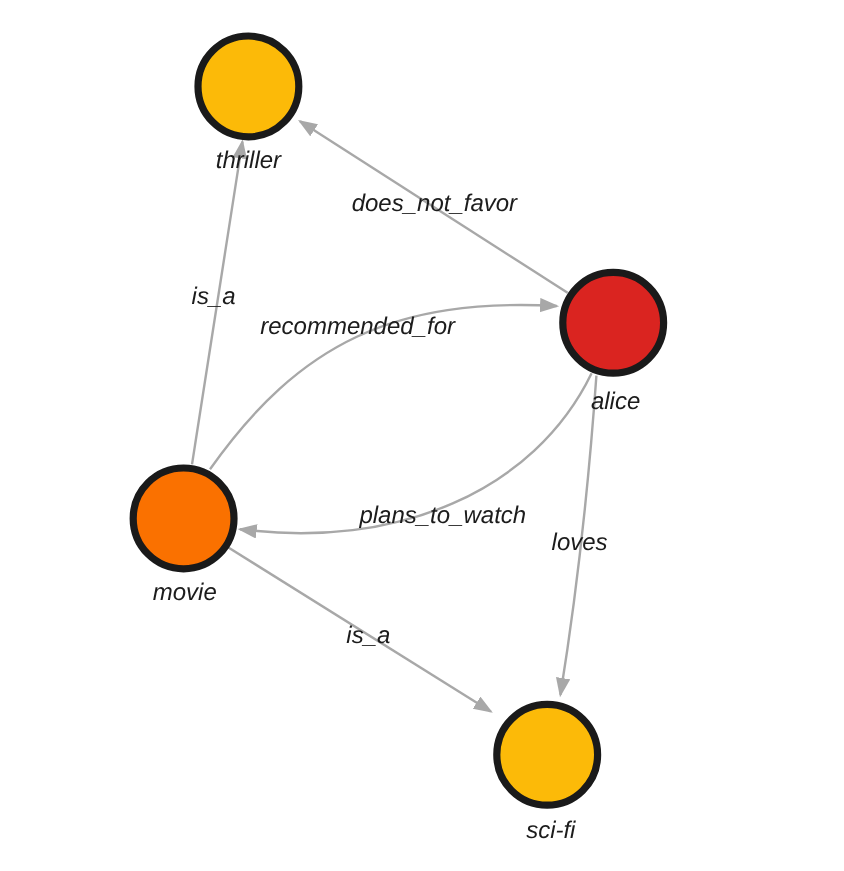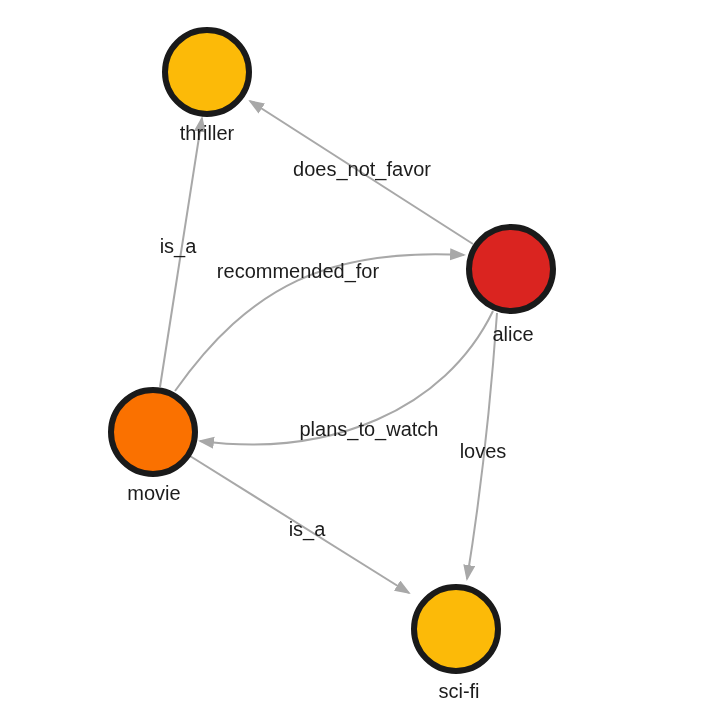--- a/index.html
+++ b/index.html
@@ -2,21 +2,21 @@
 <html><head>
 <meta charset="utf-8">
 <style>
   html, body { margin: 0; padding: 0; }
   body {
     width: 703px; height: 726px;
     background: #ffffff;
     font-family: "Liberation Sans", sans-serif;
     overflow: hidden;
   }
-  #canvas-wrap { position: relative; width: 703px; height: 726px; }
+  #canvas-wrap { position: relative; width: 703px; height: 726px; font-style: italic; }
   svg { display: block; }
   .edge {
     fill: none;
     stroke-width: 2;
   }
   .lbl {
     font-family: "Liberation Sans", sans-serif;
     font-size: 20px;
     text-anchor: middle;
   }

